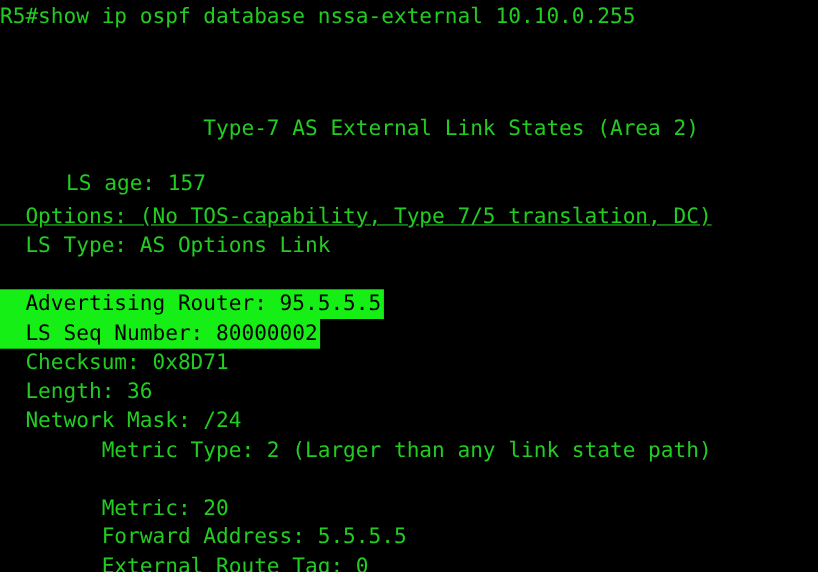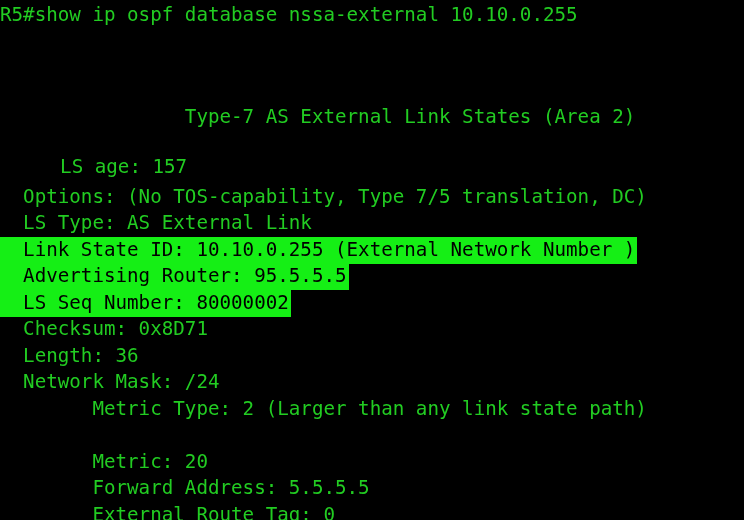--- a/index.html
+++ b/index.html
@@ -48,25 +48,24 @@
 
 <div id="terminal" style="background: rgb(0, 0, 0); color: rgb(34, 204, 34);">
 
   <div class="line" style="top: 2px;">R5#show ip ospf database nssa-external 10.10.0.255</div>
 
 
   <div class="line" style="top: 104px;">                Type-7 AS External Link States (Area 2)</div>
 
   <div class="line" style="top: 154px; margin-left: 37px;">  LS age: 157</div>
 
-  <div class="line" style="top: 184px;">  Options: (No TOS-capability, Type 7/5 translation, DC)</div>
+  <div class="line" style="top: 184px; text-decoration: underline;">  Options: (No TOS-capability, Type 7/5 translation, DC)</div>
 
-  <div class="line" style="top: 210px;">  LS Type: AS External Link</div>
+  <div class="line" style="top: 210px;">  LS Type: AS Options Link</div>
 
-  <div class="line hl" style="top: 237px; background: rgb(21, 239, 21); color: rgb(0, 0, 0); display: inline-block; width: auto; padding-right: 2px;">  Link State ID: 10.10.0.255 (External Network Number )</div>
 
   <div class="line hl" style="top: 263px; background: rgb(21, 239, 21); color: rgb(0, 0, 0); display: inline-block; width: auto; padding-right: 2px;">  Advertising Router: 95.5.5.5</div>
 
   <div class="line hl" style="top: 290px; background: rgb(21, 239, 21); color: rgb(0, 0, 0); display: inline-block; width: auto; padding-right: 2px;">  LS Seq Number: 80000002</div>
 
   <div class="line" style="top: 316px;">  Checksum: 0x8D71</div>
 
   <div class="line" style="top: 343px;">  Length: 36</div>
 
   <div class="line" style="top: 369px;">  Network Mask: /24</div>

